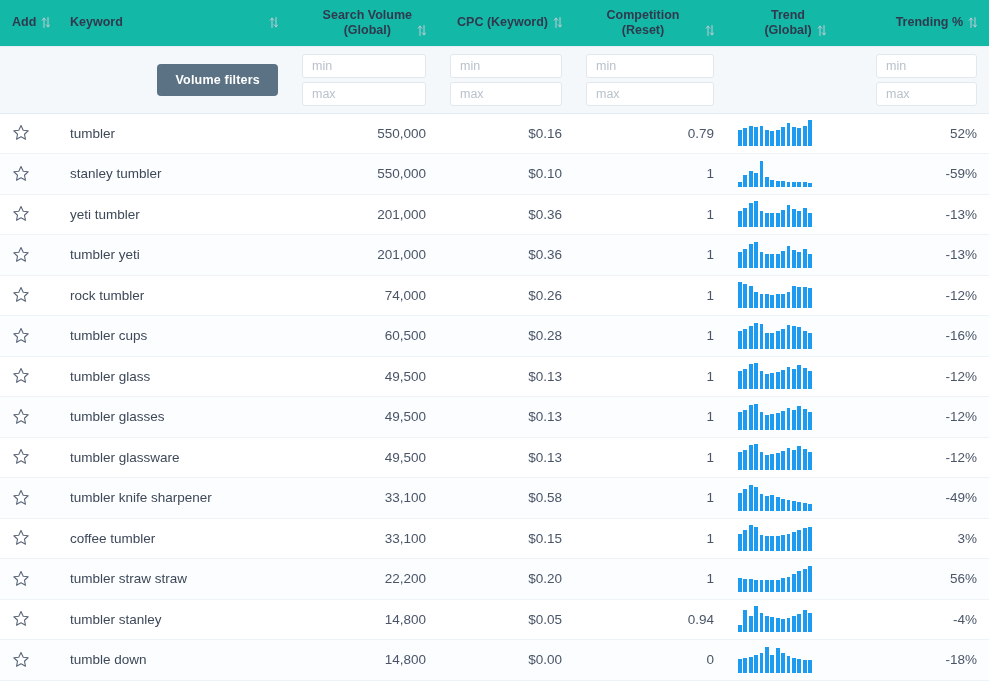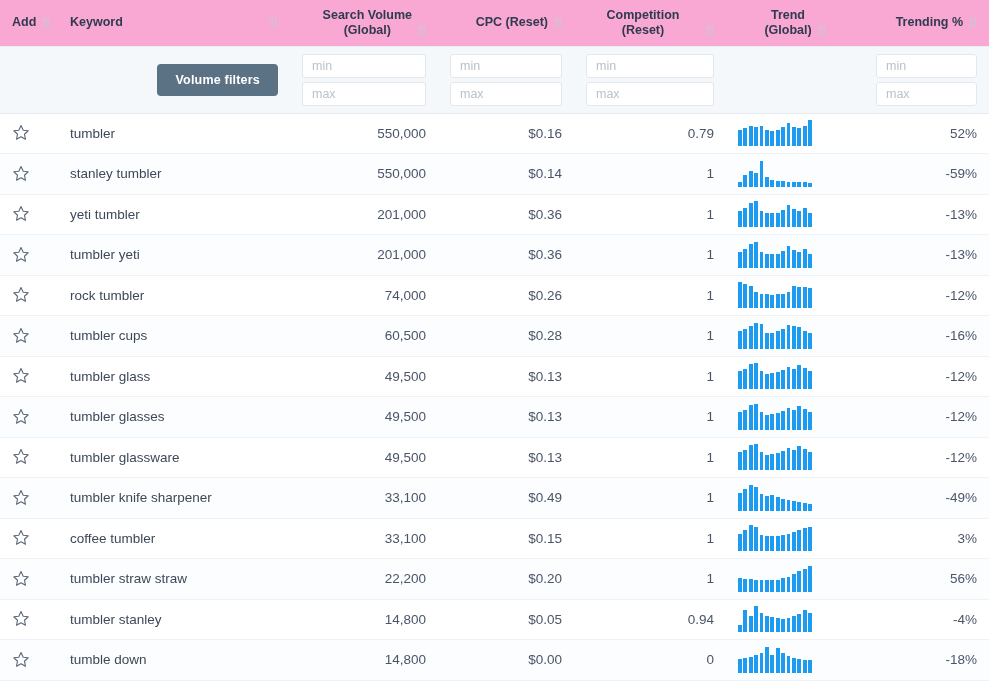--- a/index.html
+++ b/index.html
@@ -9,21 +9,21 @@
     background: #ffffff;
     font-family: "Liberation Sans", sans-serif;
     overflow: hidden;
   }
   .kw-table {
     width: 989px;
     border-collapse: collapse;
     table-layout: fixed;
   }
   
-  thead tr.head-row { height: 46px; background: #f9a8d4; }
+  thead tr.head-row { height: 46px; background: #14b8a6; }
   thead th {
     font-size: 12.5px;
     font-weight: bold;
     color: #2f3a4f;
     padding: 0 12px;
     vertical-align: middle;
     line-height: 15px;
     white-space: normal;
     border-bottom: 1px solid #e9eef3;
   }
@@ -160,21 +160,21 @@
           <span class="sort-ico">
             <svg width="9" height="13" viewBox="0 0 9 13">
                 <path d="M3 11.5V2.2M3 2.2L1.2 4.2M3 2.2L4.8 4.2" stroke="#c2cbd6" stroke-width="1" fill="none" stroke-linecap="round"></path>
                 <path d="M7 1.5v9.3M7 10.8l-1.8-2M7 10.8l1.8-2" stroke="#c2cbd6" stroke-width="1" fill="none" stroke-linecap="round"></path>
               </svg>
           </span>
         </span>
       </th>
       <th>
         <span class="th-inner right">
-          <span class="th-label">CPC (Reset)</span>
+          <span class="th-label">CPC (Keyword)</span>
           <span class="sort-ico">
             <svg width="9" height="13" viewBox="0 0 9 13">
                 <path d="M3 11.5V2.2M3 2.2L1.2 4.2M3 2.2L4.8 4.2" stroke="#c2cbd6" stroke-width="1" fill="none" stroke-linecap="round"></path>
                 <path d="M7 1.5v9.3M7 10.8l-1.8-2M7 10.8l1.8-2" stroke="#c2cbd6" stroke-width="1" fill="none" stroke-linecap="round"></path>
               </svg>
           </span>
         </span>
       </th>
       <th>
         <span class="th-inner right">
@@ -277,21 +277,21 @@
           </div>
         </td>
         <td class="num">52%</td>
       </tr>
       <tr>
         <td class="c-add"><span class="star"><svg width="18" height="18" viewBox="0 0 20 20">
               <path d="M10 1.6l2.45 5.3 5.55.62-4.15 3.85 1.15 5.6L10 14.2l-5 2.77 1.15-5.6L2 7.52l5.55-.62z" fill="none" stroke="#5a6678" stroke-width="1.2" stroke-linejoin="round"></path>
             </svg></span></td>
         <td class="c-kw">stanley tumbler</td>
         <td class="num">550,000</td>
-        <td class="num">$0.14</td>
+        <td class="num">$0.10</td>
         <td class="num">1</td>
         <td class="c-trend">
           <div class="spark">
             <i style="height:5px"></i>
             <i style="height:12px"></i>
             <i style="height:16px"></i>
             <i style="height:14px"></i>
             <i style="height:26px"></i>
             <i style="height:10px"></i>
             <i style="height:7px"></i>
@@ -501,21 +501,21 @@
           </div>
         </td>
         <td class="num">-12%</td>
       </tr>
       <tr>
         <td class="c-add"><span class="star"><svg width="18" height="18" viewBox="0 0 20 20">
               <path d="M10 1.6l2.45 5.3 5.55.62-4.15 3.85 1.15 5.6L10 14.2l-5 2.77 1.15-5.6L2 7.52l5.55-.62z" fill="none" stroke="#5a6678" stroke-width="1.2" stroke-linejoin="round"></path>
             </svg></span></td>
         <td class="c-kw">tumbler knife sharpener</td>
         <td class="num">33,100</td>
-        <td class="num">$0.49</td>
+        <td class="num">$0.58</td>
         <td class="num">1</td>
         <td class="c-trend">
           <div class="spark">
             <i style="height:18px"></i>
             <i style="height:22px"></i>
             <i style="height:26px"></i>
             <i style="height:24px"></i>
             <i style="height:17px"></i>
             <i style="height:15px"></i>
             <i style="height:16px"></i>

